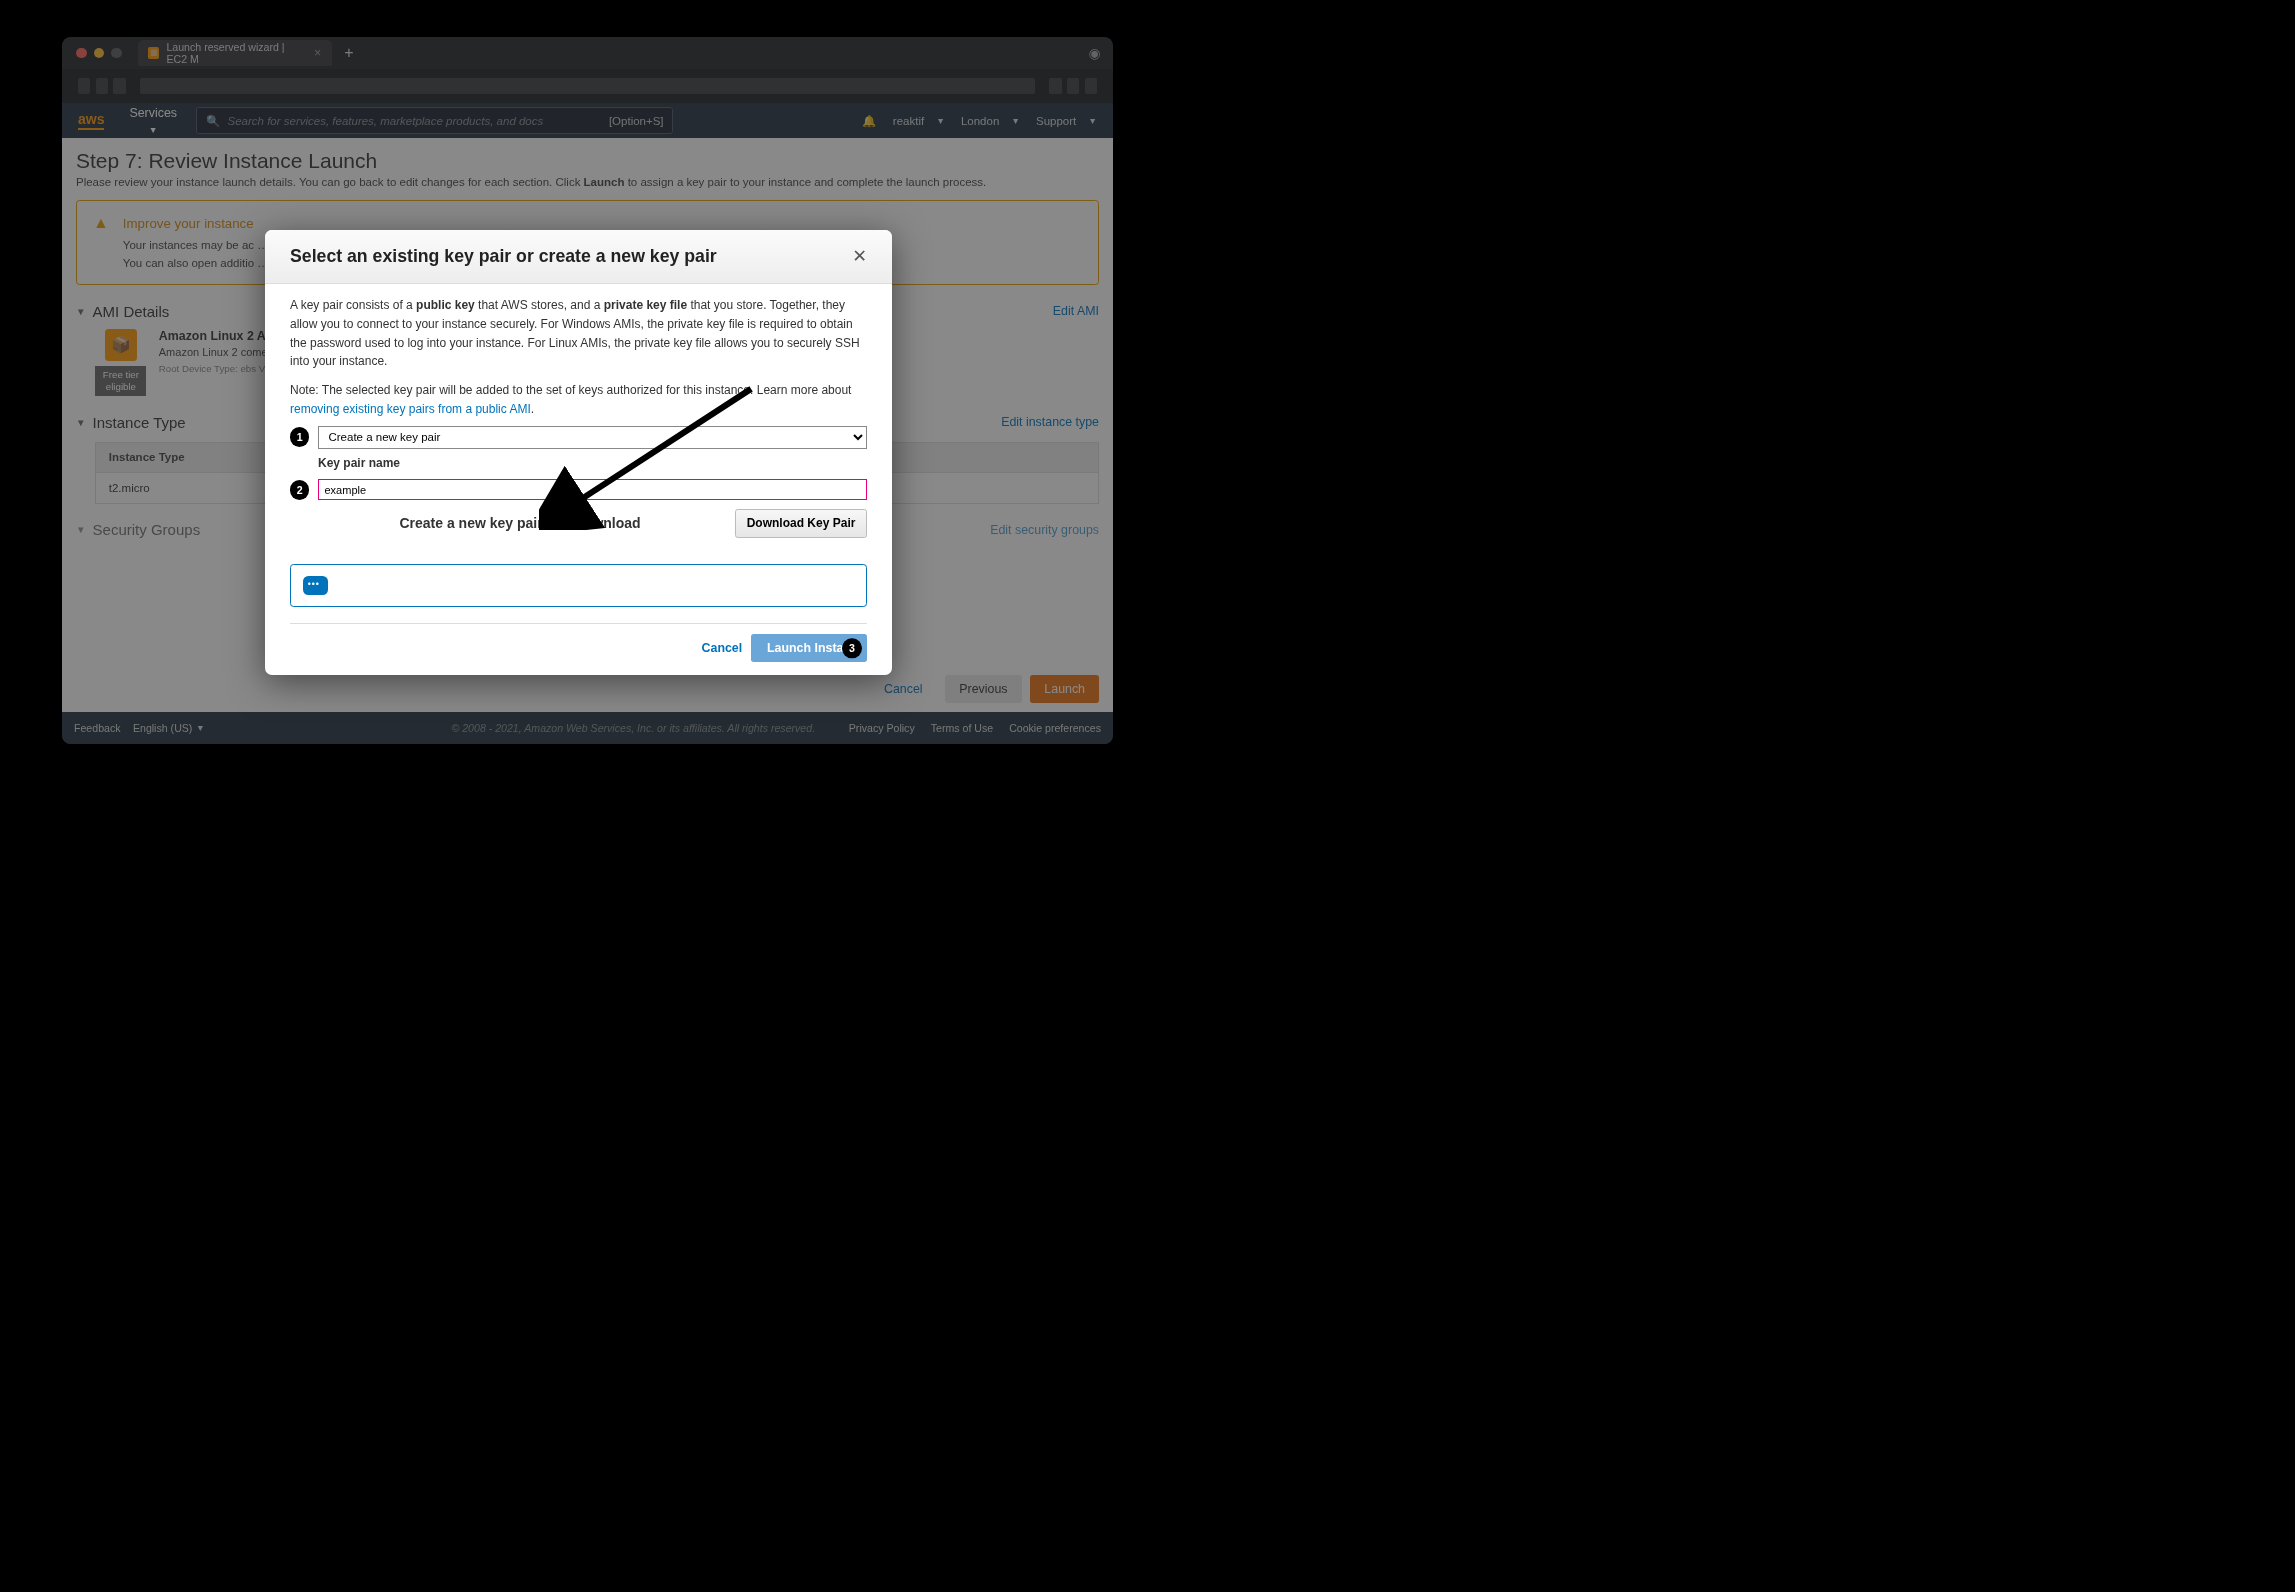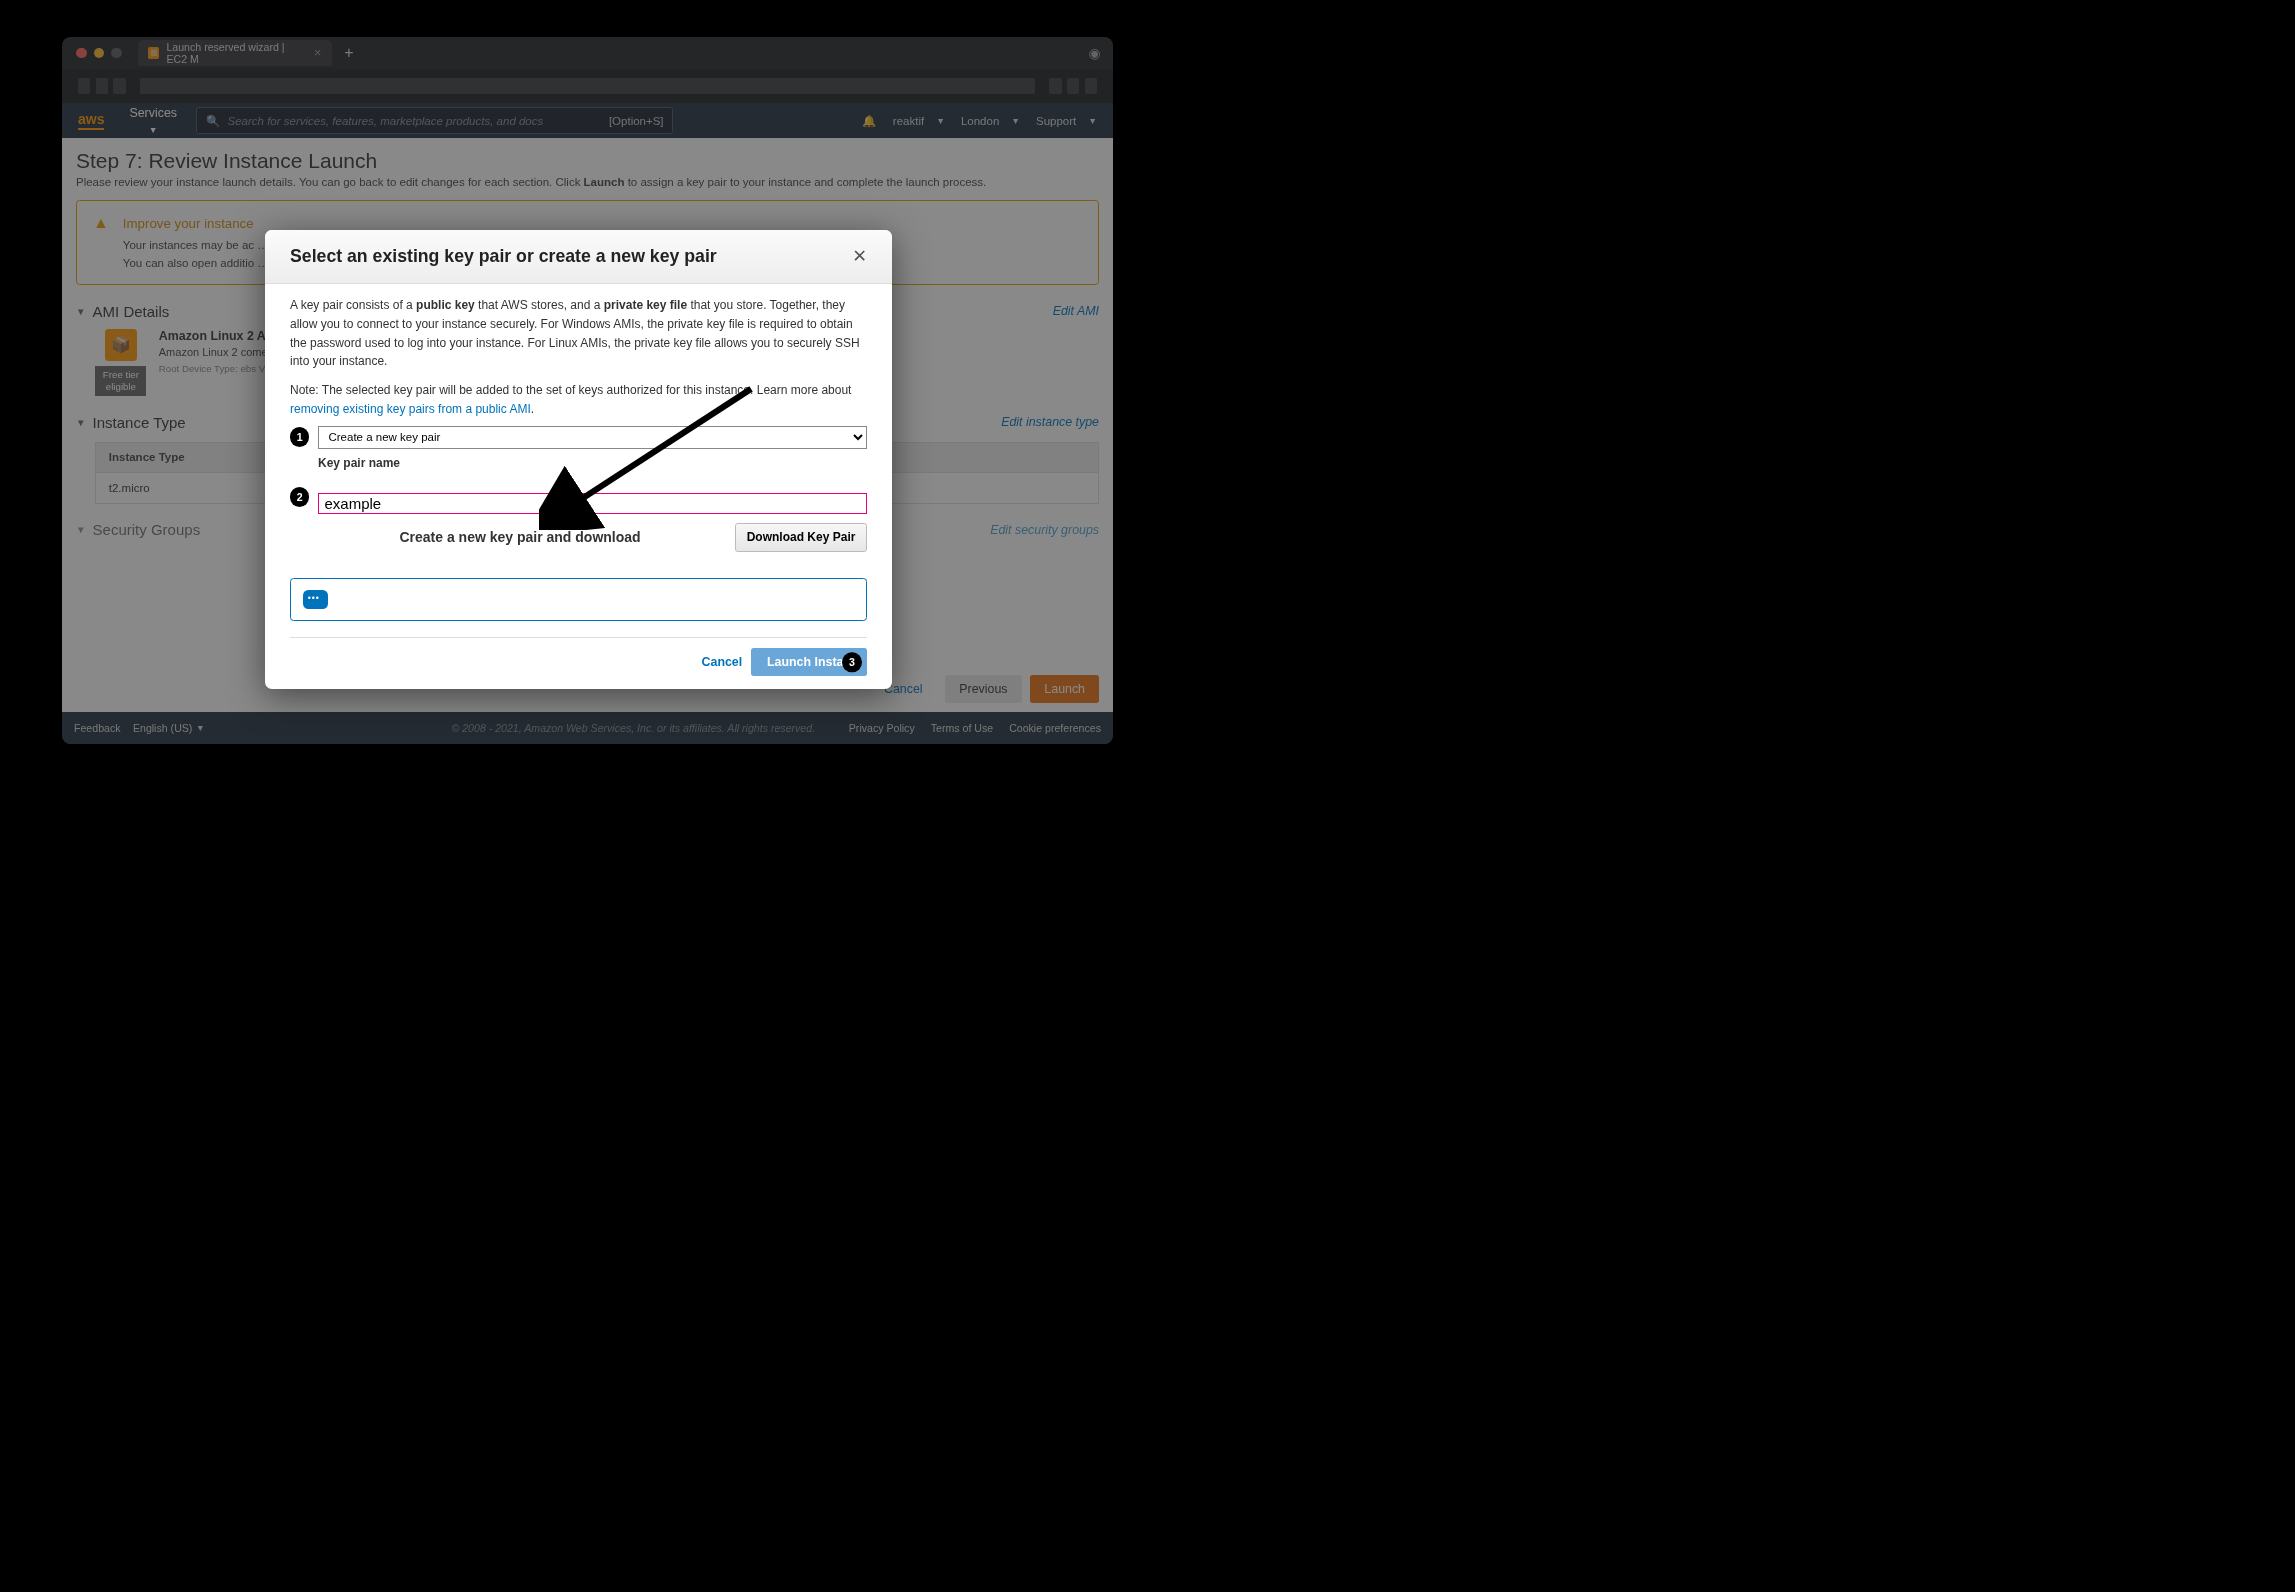--- a/index.html
+++ b/index.html
@@ -102,21 +102,21 @@
   margin-top:12.4px;
   padding:12.4px 16px;
   display:flex; gap:14px;
 }
 .alert .warn { color:#e69f00; font-size:16px; }
 .alert .body .title { color:#d68910; font-size:13.3px; margin-bottom:3.5px;}
 .alert .body { font-size:11.5px; color:#444; line-height:1.5;}
 .alert a { color:#0073bb; text-decoration:none;}
 .section { margin-top:17.7px;}
 .section .hdr { display:flex; align-items:center; gap:7px; font-size:15px; color:#333;}
-.section .hdr .edit { margin-left:auto; color:#0073bb; font-size:12.4px; cursor:pointer;font-style:italic;}
+.section .hdr .edit { margin-left:auto; color:#0073bb; font-size:12.4px; cursor:pointer;}
 .section .hdr .tri { font-size:9.7px; color:#666;}
 .ami-row { display:flex; gap:12.4px; margin-top:8.8px; padding-left:19.4px;}
 .ami-icon { width:32px; height:32px; background:#ff9900; border-radius:3.5px; display:flex;align-items:center;justify-content:center;font-size:16px;}
 .ami-info { flex:1;}
 .ami-info .name { font-weight:700; font-size:12.4px;}
 .ami-info .desc { font-size:11px; color:#444; margin-top:3.5px;}
 .ami-info .meta { font-size:9.7px; color:#888; margin-top:5.3px;}
 .tier-badge { background:#666; color:#fff; font-size:9.7px; padding:3.5px 5.3px; text-align:center; line-height:1.2; width:51px;}
 .tbl { width:100%; border-collapse:collapse; margin-top:10.6px; margin-left:19.4px; width:calc(100% - 19.4px);}
 .tbl th,.tbl td { border:0.9px solid #ddd; padding:8.8px 12.4px; text-align:left; font-size:11.5px;}
@@ -159,21 +159,21 @@
 }
 .modal .mhdr .mtitle { font-size:17.7px; font-weight:700; color:#222;}
 .modal .mhdr .mclose { margin-left:auto; font-size:17.7px; color:#555; cursor:pointer; font-weight:400;}
 .modal .mbody { padding:12.4px 25px; font-size:12px; color:#333; line-height:1.55;}
 .modal .mbody b { font-weight:700;}
 .modal .mbody a { color:#0073bb; text-decoration:none;}
 .fieldrow { display:flex; align-items:center; gap:8.8px; margin-top:7px;}
 .numcircle { width:19.4px; height:19.4px; border-radius:50%; background:#000; color:#fff; font-size:10.6px; display:flex;align-items:center;justify-content:center; font-weight:700; flex-shrink:0;}
 .sel { flex:1; height:23px; border:0.9px solid #888; font-size:11.5px; padding:0 5.3px; background:#fff;}
 .lbl { font-weight:700; font-size:12px; margin-left:28px; margin-top:5.3px;}
-.txtin { flex:1; height:21px; border:1.8px solid #e6007e; padding:0 5.3px; font-size:15px; outline:none;margin-top:14px;}
+.txtin { flex:1; height:21px; border:1.8px solid #e6007e; padding:0 5.3px; font-size:11px; outline:none;}
 .dlrow { display:flex; align-items:center; margin-top:8.8px; gap:13px; padding-left:28px;}
 .dlrow .dltitle { font-weight:700; font-size:14px; flex:1; text-align:center;}
 .dlbtn { background:linear-gradient(#f7f7f7,#e6e6e6); border:0.9px solid #bbb; border-radius:2.7px; padding:6.2px 10.6px; font-size:12px; font-weight:700; cursor:pointer;}
 .infobox {
   border:0.9px solid #0073bb; border-radius:3.5px;
   margin:14px 25px 0; padding:10.6px 12.4px;
   display:flex; gap:10.6px;
   font-size:12px; color:#0073bb; line-height:1.5;
 }
 .infobox .bubble { width:25px; height:19.4px; background:#0073bb; border-radius:5.3px; position:relative; flex-shrink:0;}

